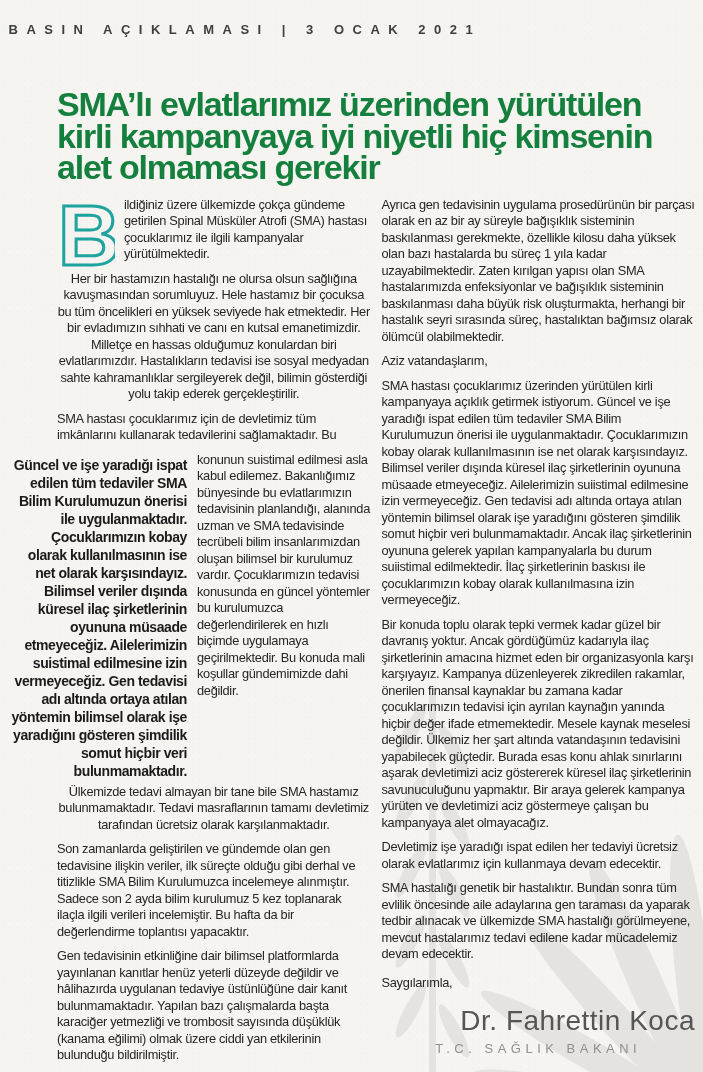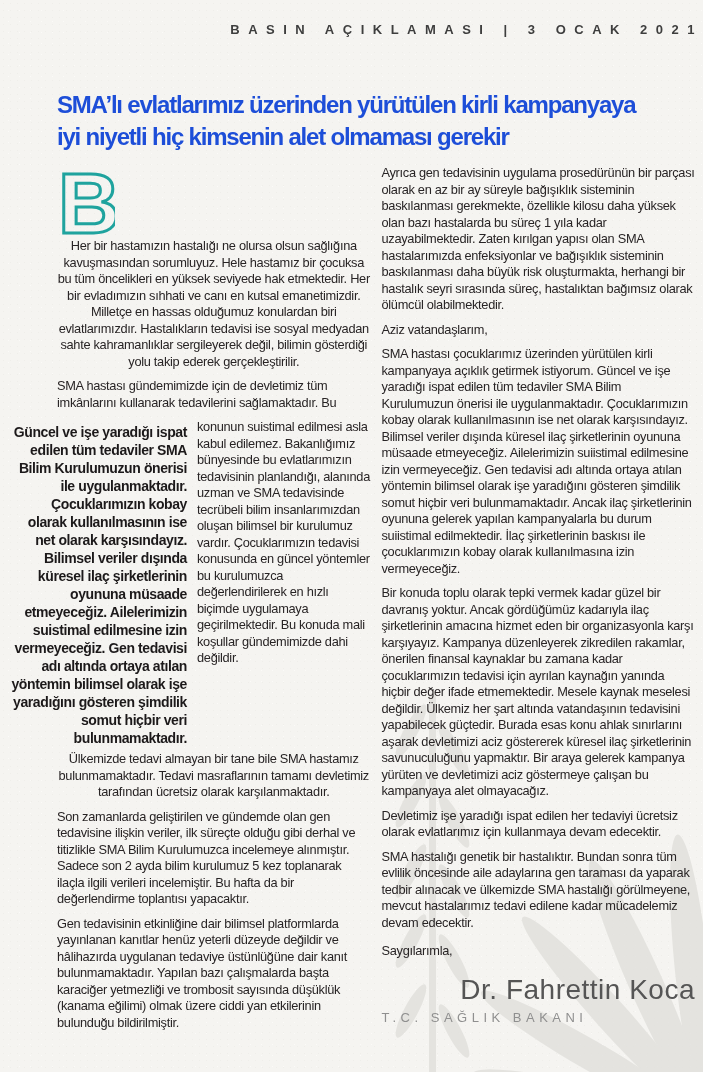--- a/index.html
+++ b/index.html
@@ -12,29 +12,29 @@
       radial-gradient(#efeeea 0.5px, transparent 0.6px),
       radial-gradient(#fbfaf8 0.5px, transparent 0.6px);
     background-size:7px 7px, 11px 11px;
     background-position:0 0, 3px 5px;
     overflow:hidden;
   }
   .page{position:relative;width:703px;height:1072px;overflow:hidden;}
   .watermark{position:absolute;right:-30px;bottom:-45px;z-index:0;opacity:.85;}
   .topbar{
     position:relative;z-index:1;
-    padding-top:22px;text-align:right;
+    padding-top:22px;text-align:left;
     font-size:13px;font-weight:bold;color:#3e3e3e;
     letter-spacing:8.5px;text-indent:8.5px;white-space:nowrap;
   }
   .title{
     position:relative;z-index:1;
     margin:52px 40px 0 57px;
-    font-size:24px;line-height:31.5px;font-weight:700;
-    letter-spacing:-1.2px;color:#1d4ed8;
+    font-size:34px;line-height:31.5px;font-weight:700;
+    letter-spacing:-1.2px;color:#15803d;
   }
   .columns{
     position:relative;z-index:1;
     display:flex;margin:13px 8px 0 57px;gap:11px;
   }
   .col{width:315px;}
   .para{
     margin:0 0 8px 0;
     font-size:12.8px;line-height:16.5px;letter-spacing:-0.3px;
     text-align:left;
@@ -49,21 +49,21 @@
     float:left;width:178px;
     margin:4px 10px 4px -48px;
     text-align:right;font-weight:700;
     font-size:14px;line-height:18px;letter-spacing:-0.4px;
     color:#1c191a;
   }
   .clear{clear:both;text-align:center;}
   .salutation{margin-top:12px;}
   .signature{margin-top:14px;}
   .sig-name{font-size:28px;color:#555;letter-spacing:.5px;text-align:right;}
-  .sig-title{font-size:13px;color:#8f8f8f;letter-spacing:4.5px;margin-top:4px;}
+  .sig-title{font-size:13px;color:#8f8f8f;letter-spacing:4.5px;margin-top:4px;text-align:center;}
 </style>
 </head>
 <body>
 
 <div class="page">
 
   <div class="watermark">
     <svg width="370" height="420" viewBox="0 0 370 420">
       <g fill="#e2e1dd">
 
@@ -99,24 +99,24 @@
   </header>
 
   <h1 class="title">SMA’lı evlatlarımız üzerinden yürütülen kirli kampanyaya iyi niyetli hiç kimsenin alet olmaması gerekir</h1>
 
   <div class="columns">
 
     <div class="col">
       <p class="para">
         <svg class="dropcap-svg" width="58" height="70" viewBox="0 0 58 70">
           <text x="1" y="65">B</text>
-        </svg>
+        </svg><span>ildiğiniz üzere ülkemizde çokça gündeme getirilen Spinal Müsküler Atrofi (SMA) hastası çocuklarımız ile ilgili kampanyalar yürütülmektedir.</span>
       </p>
       <p class="para clear">Her bir hastamızın hastalığı ne olursa olsun sağlığına kavuşmasından sorumluyuz. Hele hastamız bir çocuksa bu tüm öncelikleri en yüksek seviyede hak etmektedir. Her bir evladımızın sıhhati ve canı en kutsal emanetimizdir. Milletçe en hassas olduğumuz konulardan biri evlatlarımızdır. Hastalıkların tedavisi ise sosyal medyadan sahte kahramanlıklar sergileyerek değil, bilimin gösterdiği yolu takip ederek gerçekleştirilir.</p>
-      <p class="para">SMA hastası gündemimizde için de devletimiz tüm imkânlarını kullanarak tedavilerini sağlamaktadır. Bu</p>
+      <p class="para">SMA hastası çocuklarımız için de devletimiz tüm imkânlarını kullanarak tedavilerini sağlamaktadır. Bu</p>
       <aside class="pullquote">Güncel ve işe yaradığı ispat edilen tüm tedaviler SMA Bilim Kurulumuzun önerisi ile uygulanmaktadır. Çocuklarımızın kobay olarak kullanılmasının ise net olarak karşısındayız. Bilimsel veriler dışında küresel ilaç şirketlerinin oyununa müsaade etmeyeceğiz. Ailelerimizin suistimal edilmesine izin vermeyeceğiz. Gen tedavisi adı altında ortaya atılan yöntemin bilimsel olarak işe yaradığını gösteren şimdilik somut hiçbir veri bulunmamaktadır.</aside>
       <p class="para">konunun suistimal edilmesi asla kabul edilemez. Bakanlığımız bünyesinde bu evlatlarımızın tedavisinin planlandığı, alanında uzman ve SMA tedavisinde tecrübeli bilim insanlarımızdan oluşan bilimsel bir kurulumuz vardır. Çocuklarımızın tedavisi konusunda en güncel yöntemler bu kurulumuzca değerlendirilerek en hızlı biçimde uygulamaya geçirilmektedir. Bu konuda mali koşullar gündemimizde dahi değildir.</p>
       <p class="para clear">Ülkemizde tedavi almayan bir tane bile SMA hastamız bulunmamaktadır. Tedavi masraflarının tamamı devletimiz tarafından ücretsiz olarak karşılanmaktadır.</p>
       <p class="para">Son zamanlarda geliştirilen ve gündemde olan gen tedavisine ilişkin veriler, ilk süreçte olduğu gibi derhal ve titizlikle SMA Bilim Kurulumuzca incelemeye alınmıştır. Sadece son 2 ayda bilim kurulumuz 5 kez toplanarak ilaçla ilgili verileri incelemiştir. Bu hafta da bir değerlendirme toplantısı yapacaktır.</p>
       <p class="para">Gen tedavisinin etkinliğine dair bilimsel platformlarda yayınlanan kanıtlar henüz yeterli düzeyde değildir ve hâlihazırda uygulanan tedaviye üstünlüğüne dair kanıt bulunmamaktadır. Yapılan bazı çalışmalarda başta karaciğer yetmezliği ve trombosit sayısında düşüklük (kanama eğilimi) olmak üzere ciddi yan etkilerinin bulunduğu bildirilmiştir.</p>
     </div>
 
     <div class="col">
       <p class="para">Ayrıca gen tedavisinin uygulama prosedürünün bir parçası olarak en az bir ay süreyle bağışıklık sisteminin baskılanması gerekmekte, özellikle kilosu daha yüksek olan bazı hastalarda bu süreç 1 yıla kadar uzayabilmektedir. Zaten kırılgan yapısı olan SMA hastalarımızda enfeksiyonlar ve bağışıklık sisteminin baskılanması daha büyük risk oluşturmakta, herhangi bir hastalık seyri sırasında süreç, hastalıktan bağımsız olarak ölümcül olabilmektedir.</p>
       <p class="para">Aziz vatandaşlarım,</p>

